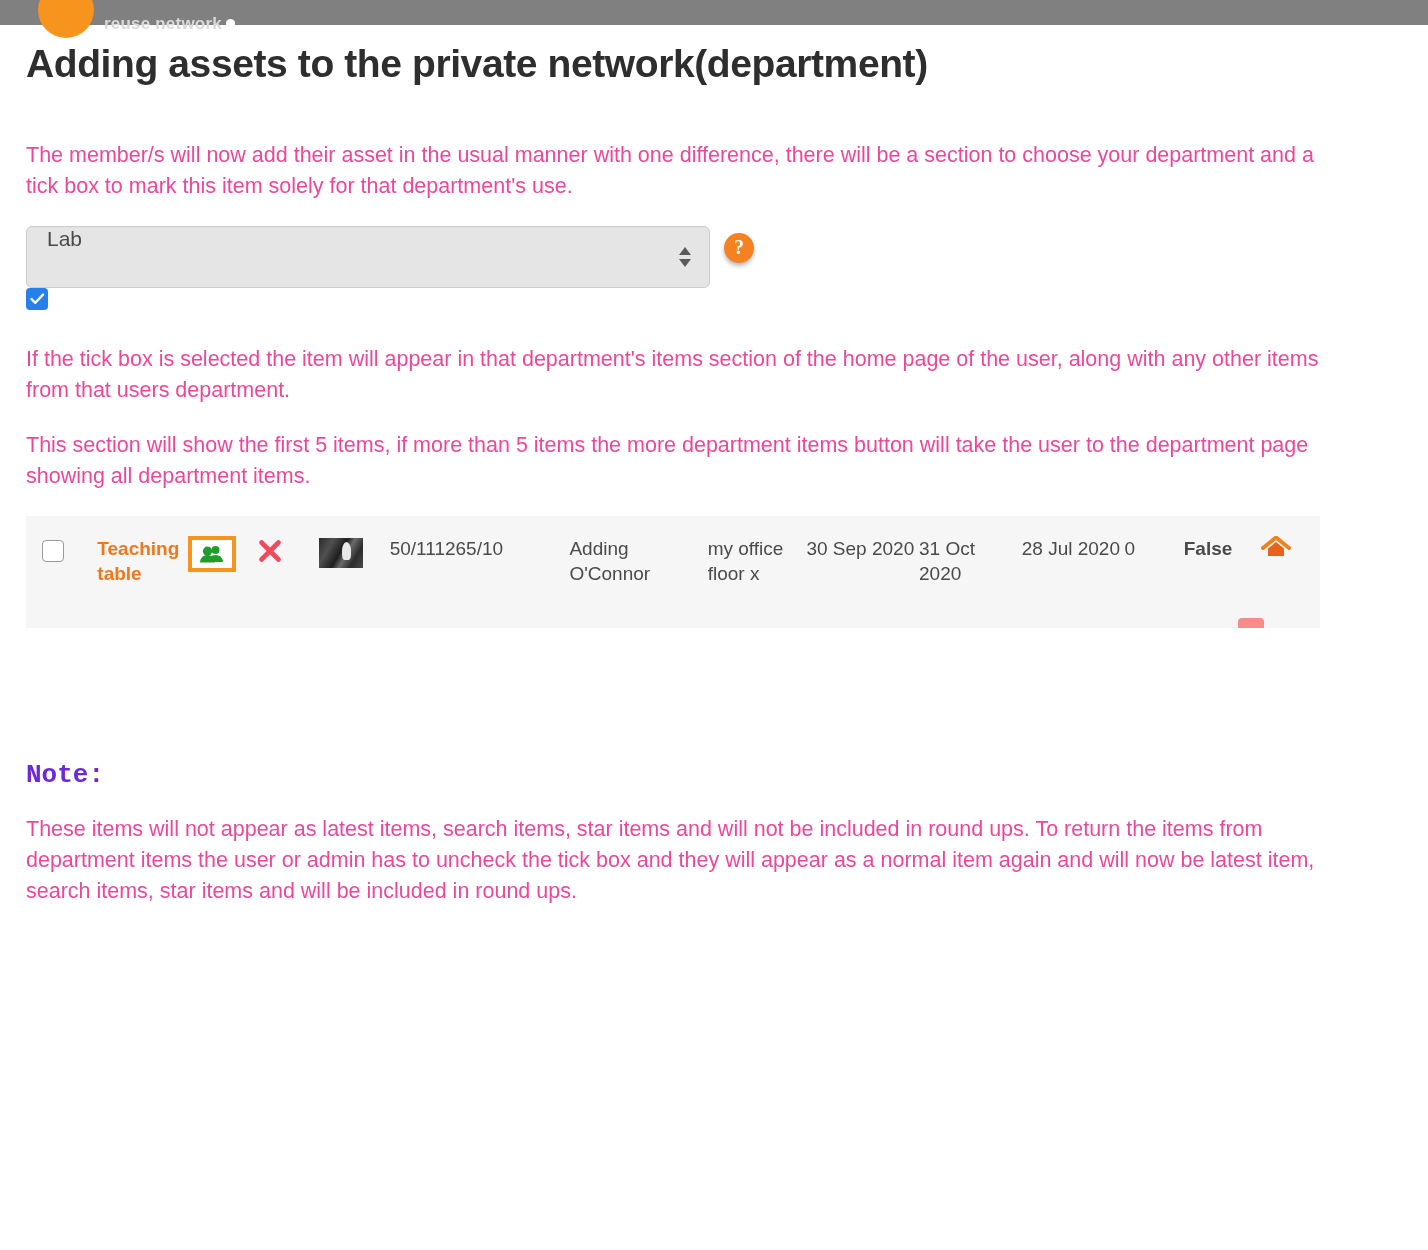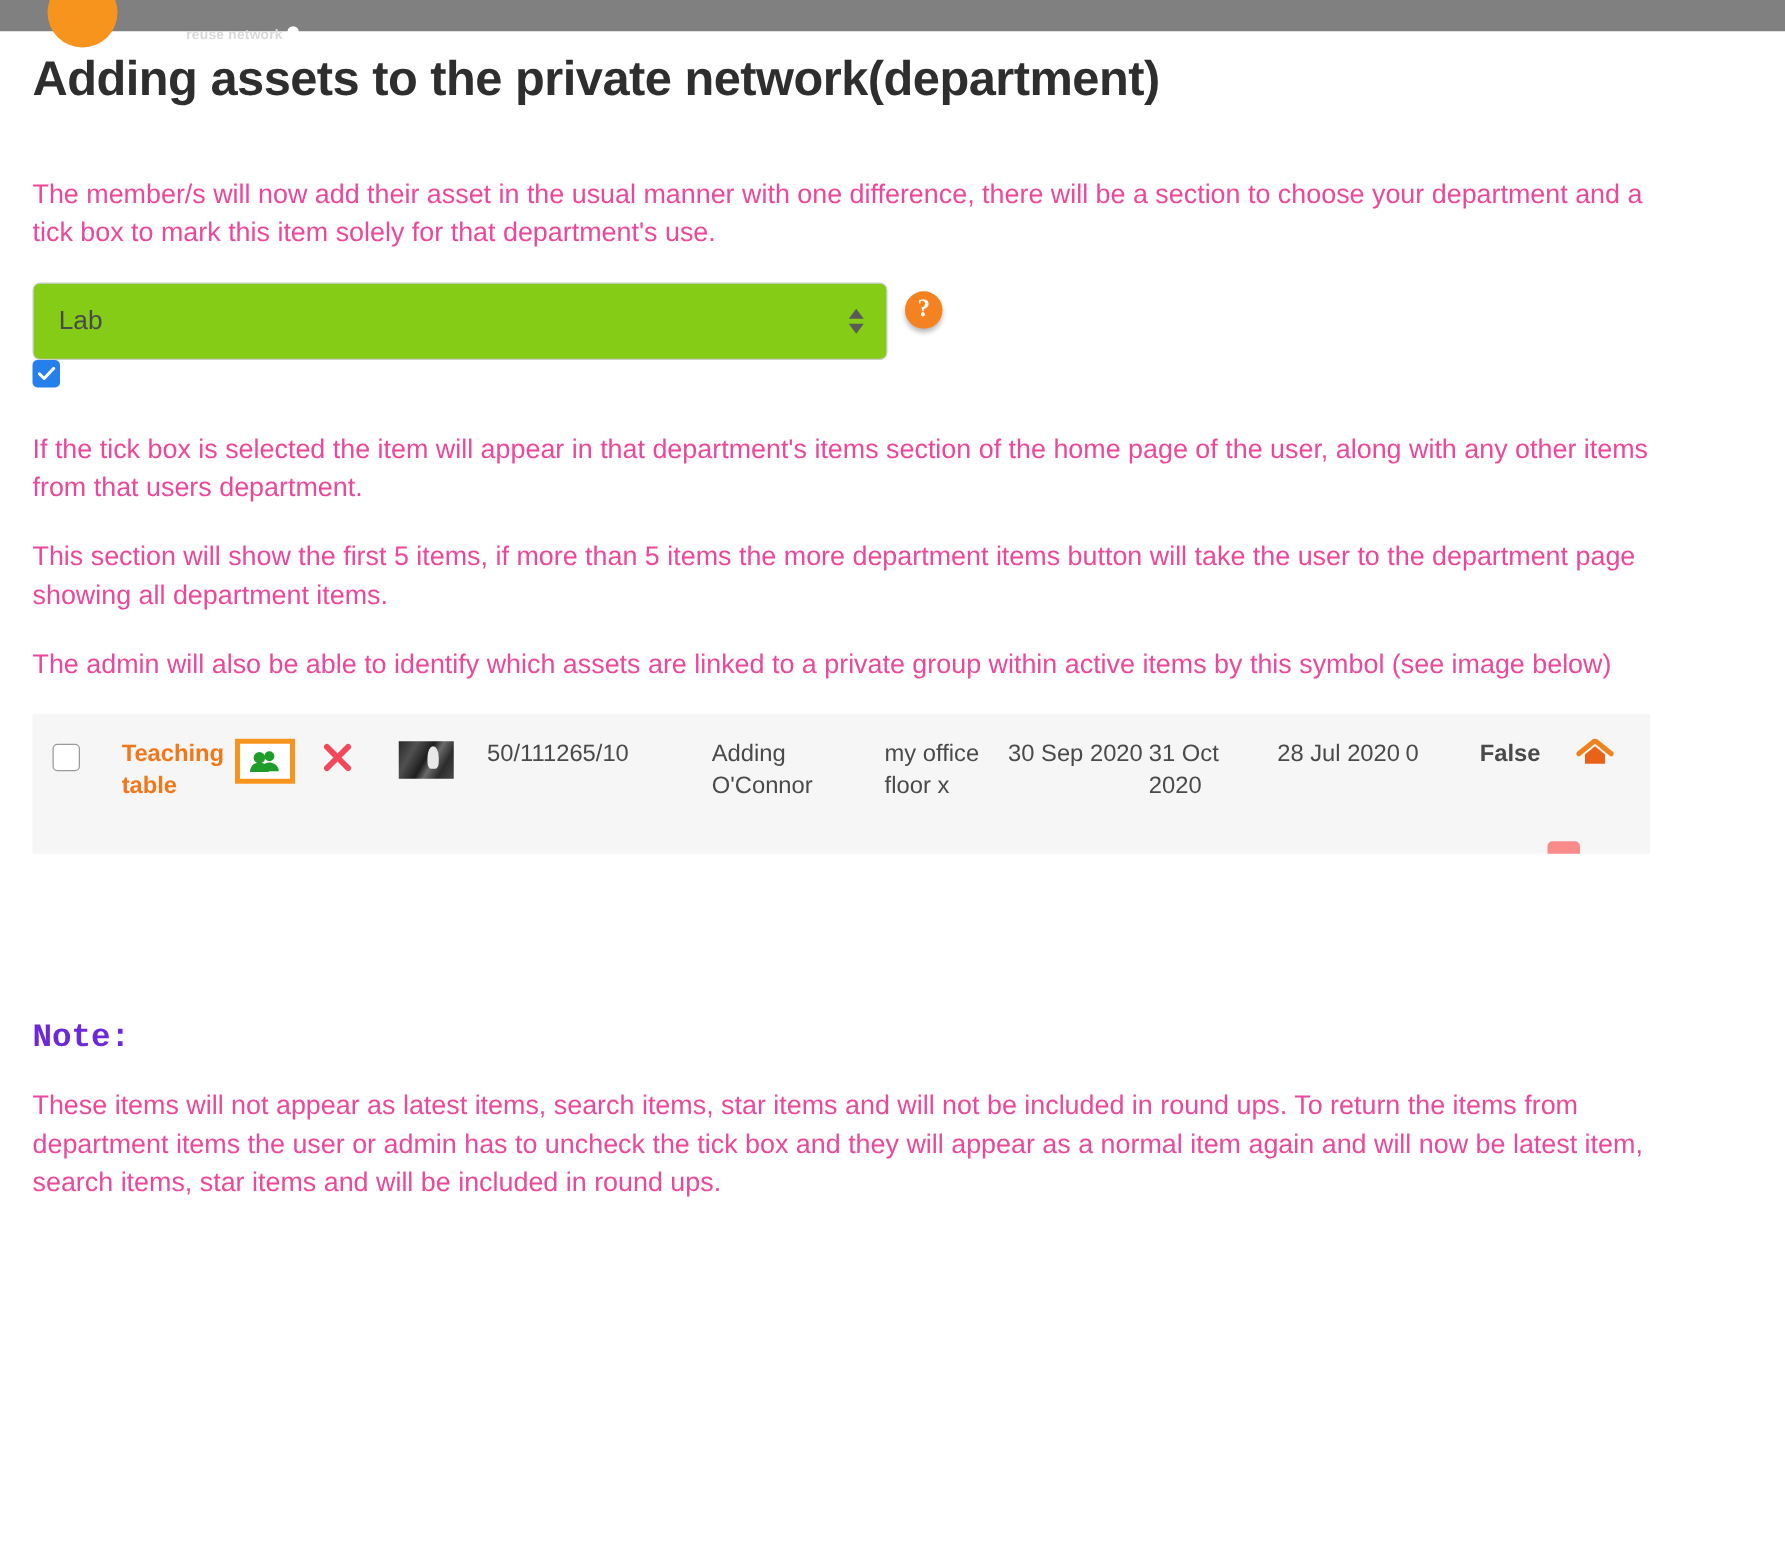--- a/index.html
+++ b/index.html
@@ -32,27 +32,26 @@
     align-items: flex-end;
     gap: 10px;
   }
   .logo-mark {
     width: 56px;
     height: 56px;
     border-radius: 50%;
     background: #f7941e;
   }
   .logo-text {
-    font-size: 11px;
+    font-size: 17px;
     font-weight: bold;
     color: #d9d9d9;
     letter-spacing: .2px;
     padding-bottom: 4px;
     white-space: nowrap;
-    margin-left: 45px;
   }
   .logo-leaf {
     width: 9px;
     height: 12px;
     background: #ffffff;
     border-radius: 50% 50% 50% 50% / 35% 35% 65% 65%;
     display: inline-block;
     margin-left: 4px;
     vertical-align: -2px;
   }
@@ -97,24 +96,23 @@
     display: flex;
     align-items: center;
     gap: 14px;
   }
   .select-box {
     position: relative;
     width: 684px;
     height: 62px;
     border: 1px solid #cccccc;
     border-radius: 6px;
-    background: #84cc16;
+    background: #e5e5e5;
     box-sizing: border-box;
     display: flex;
-    align-items: center;
   }
   .select-value {
     font-size: 21px;
     color: #4a4a4a;
     padding-left: 20px;
   }
   .select-arrows {
     position: absolute;
     right: 18px;
     top: 50%;
@@ -289,21 +287,20 @@
 
     <div class="checkbox">
       <svg width="15" height="12" viewBox="0 0 15 12">
         <path d="M1.5 6 L5.3 9.8 L13 1.6" stroke="#ffffff" stroke-width="2.4" fill="none" stroke-linecap="round" stroke-linejoin="round"></path>
       </svg>
     </div>
   </div>
 
   <p class="body-text">If the tick box is selected the item will appear in that department's items section of the home page of the user, along with any other items from that users department.</p>
   <p class="body-text">This section will show the first 5 items, if more than 5 items the more department items button will take the user to the department page showing all department items.</p>
-  <p class="body-text">The admin will also be able to identify which assets are linked to a private group within active items by this symbol (see image below)</p>
 
   <div class="table-wrap">
     <div class="table-row">
 
       <div class="cell c-check">
         <div class="row-checkbox"></div>
       </div>
 
       <div class="cell c-title">Teaching table</div>
 

